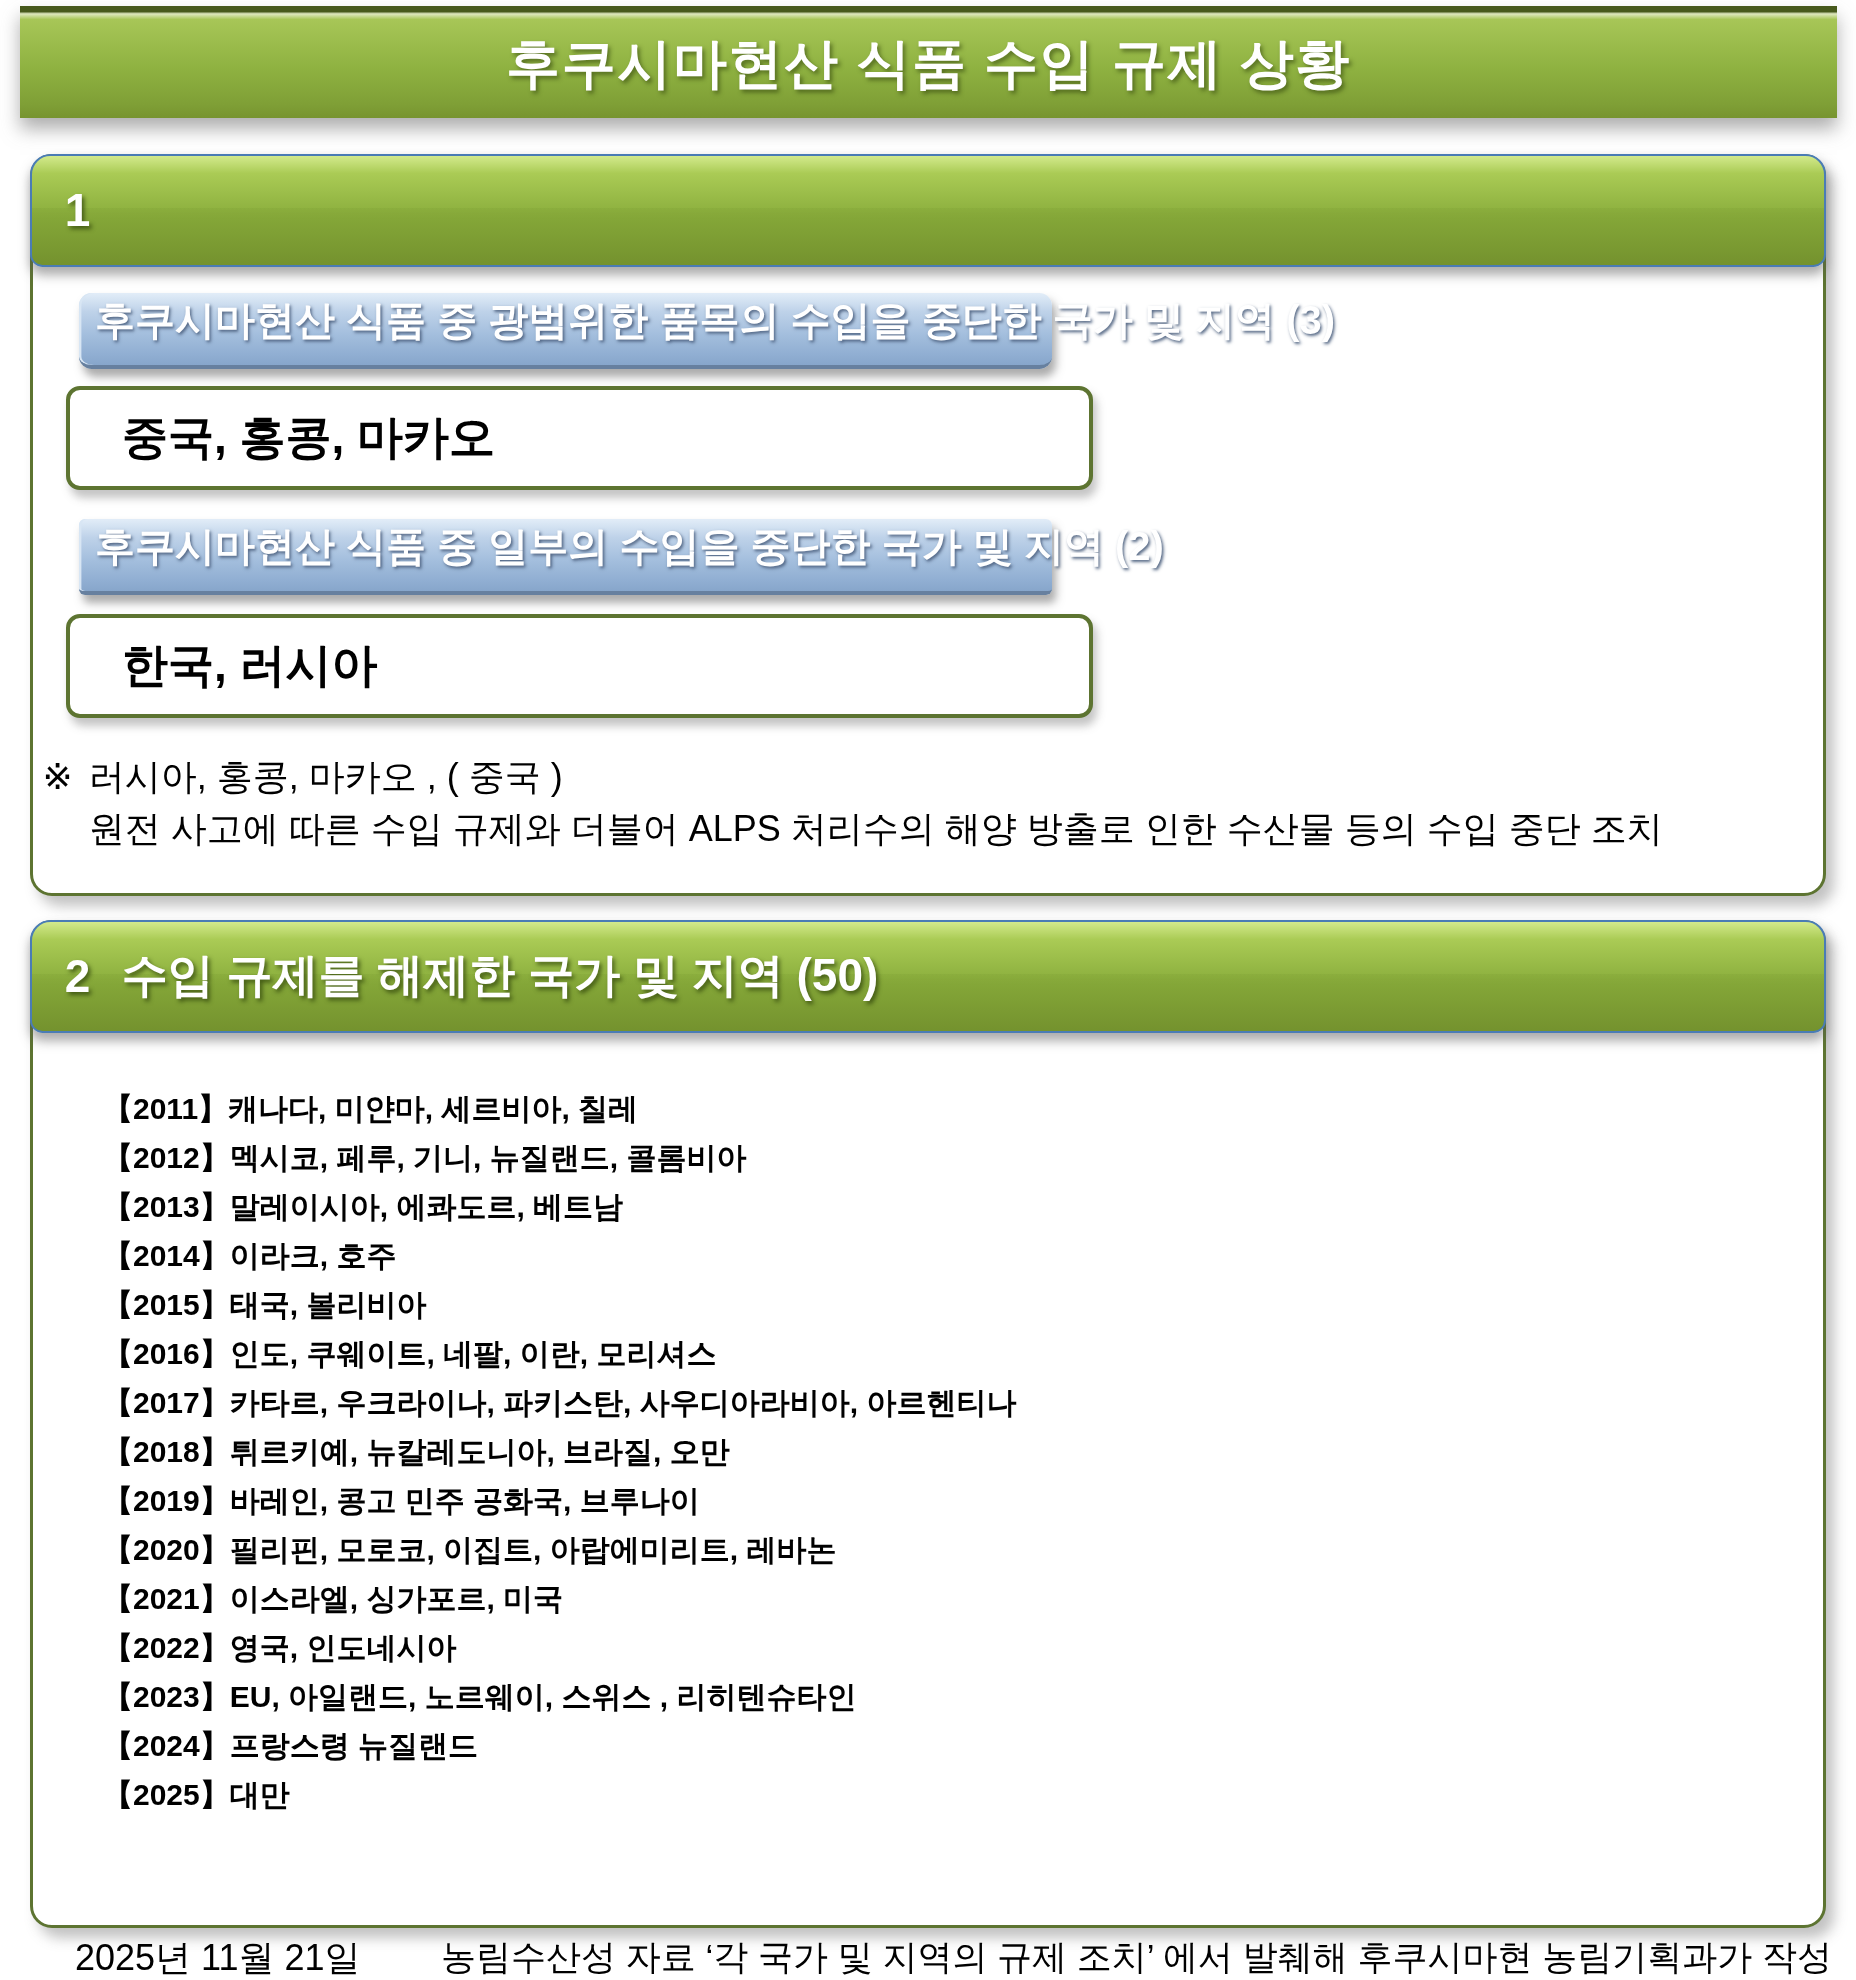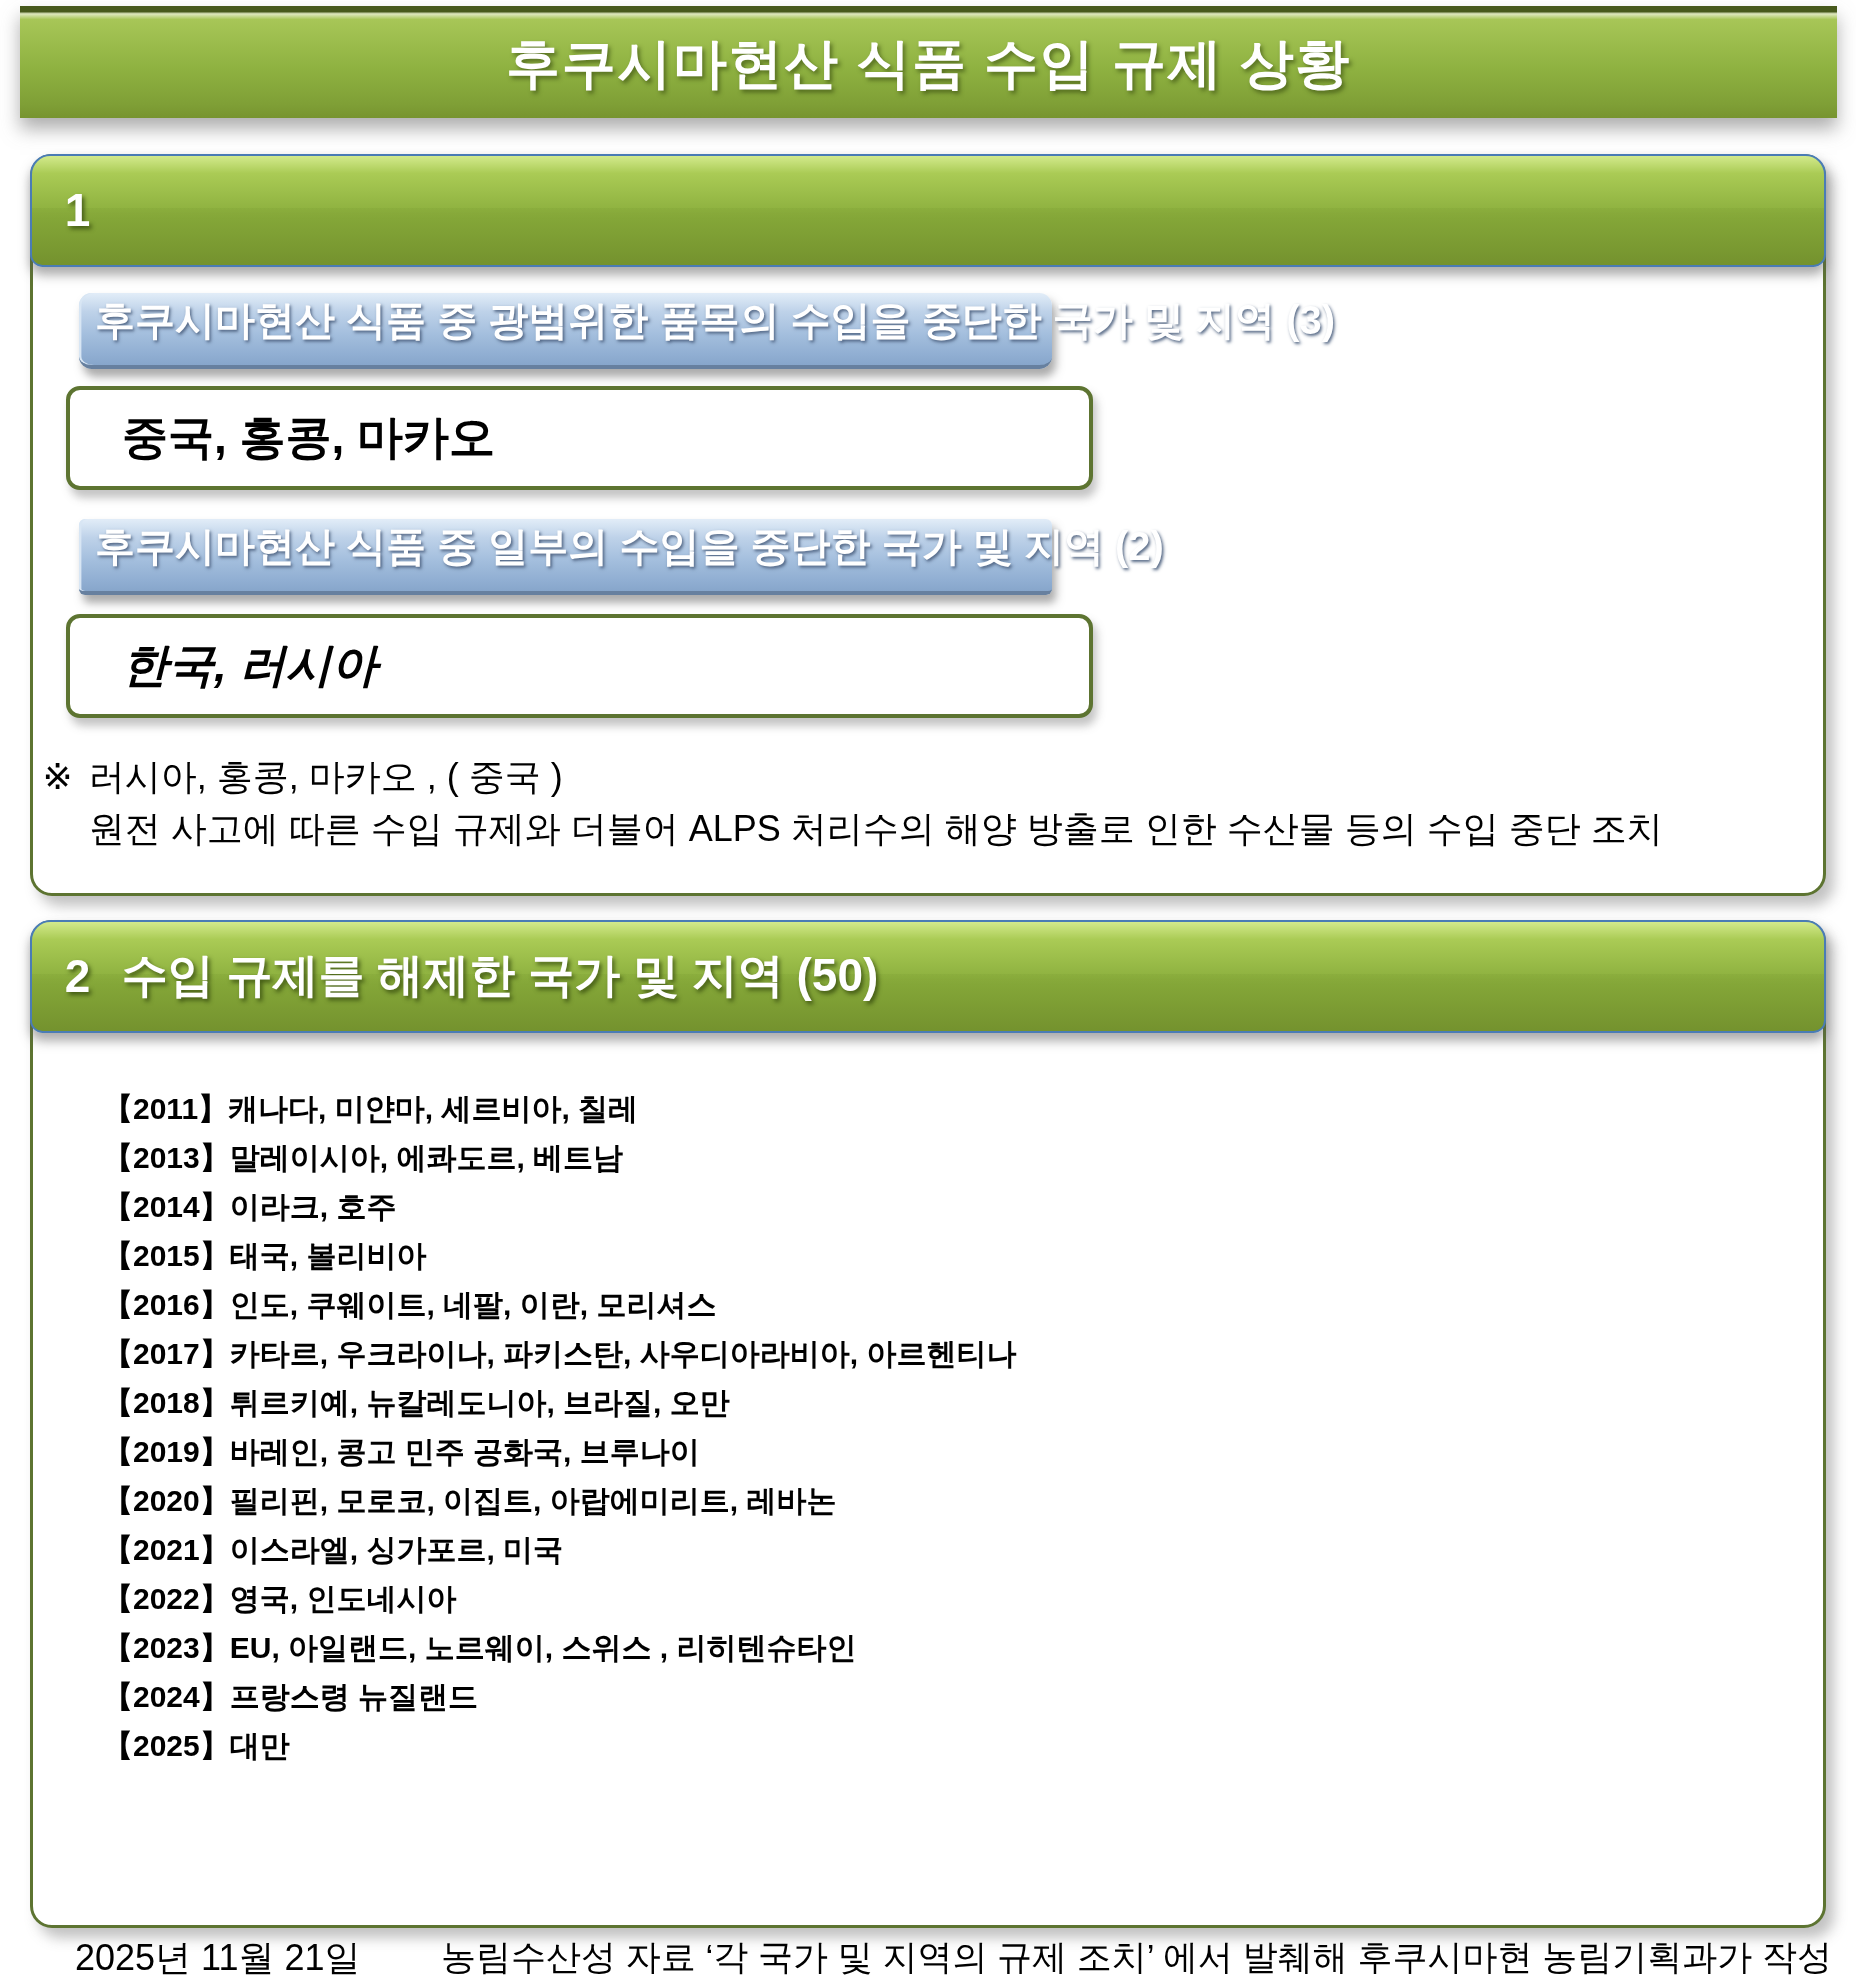--- a/index.html
+++ b/index.html
@@ -117,21 +117,21 @@
     display: flex;
     align-items: center;
     padding-left: 52px;
     box-sizing: border-box;
     color: #000000;
     font-weight: bold;
     font-size: 46px;
     white-space: nowrap;
   }
   #white-box-1 { top: 229px; }
-  #white-box-2 { top: 457px; font-style: italic; }
+  #white-box-2 { top: 457px; }
 
   
   .note {
     position: absolute;
     left: 9.5px;
     top: 594px;
     display: flex;
     color: #000000;
     font-size: 36px;
     line-height: 52px;
@@ -208,20 +208,21 @@
 </div>
 
 <div class="section" id="section2">
   <div class="section-header">
     <span class="section-number">2</span>
     <span class="section-title">수입 규제를 해제한 국가 및 지역 (50)</span>
   </div>
 
   <div class="release-list">
     <div class="list-row"><span class="year">【2011】</span><span class="countries">캐나다, 미얀마, 세르비아, 칠레</span></div>
+    <div class="list-row"><span class="year">【2012】</span><span class="countries">멕시코, 페루, 기니, 뉴질랜드, 콜롬비아</span></div>
     <div class="list-row"><span class="year">【2013】</span><span class="countries">말레이시아, 에콰도르, 베트남</span></div>
     <div class="list-row"><span class="year">【2014】</span><span class="countries">이라크, 호주</span></div>
     <div class="list-row"><span class="year">【2015】</span><span class="countries">태국, 볼리비아</span></div>
     <div class="list-row"><span class="year">【2016】</span><span class="countries">인도, 쿠웨이트, 네팔, 이란, 모리셔스</span></div>
     <div class="list-row"><span class="year">【2017】</span><span class="countries">카타르, 우크라이나, 파키스탄, 사우디아라비아, 아르헨티나</span></div>
     <div class="list-row"><span class="year">【2018】</span><span class="countries">튀르키예, 뉴칼레도니아, 브라질, 오만</span></div>
     <div class="list-row"><span class="year">【2019】</span><span class="countries">바레인, 콩고 민주 공화국, 브루나이</span></div>
     <div class="list-row"><span class="year">【2020】</span><span class="countries">필리핀, 모로코, 이집트, 아랍에미리트, 레바논</span></div>
     <div class="list-row"><span class="year">【2021】</span><span class="countries">이스라엘, 싱가포르, 미국</span></div>
     <div class="list-row"><span class="year">【2022】</span><span class="countries">영국, 인도네시아</span></div>

